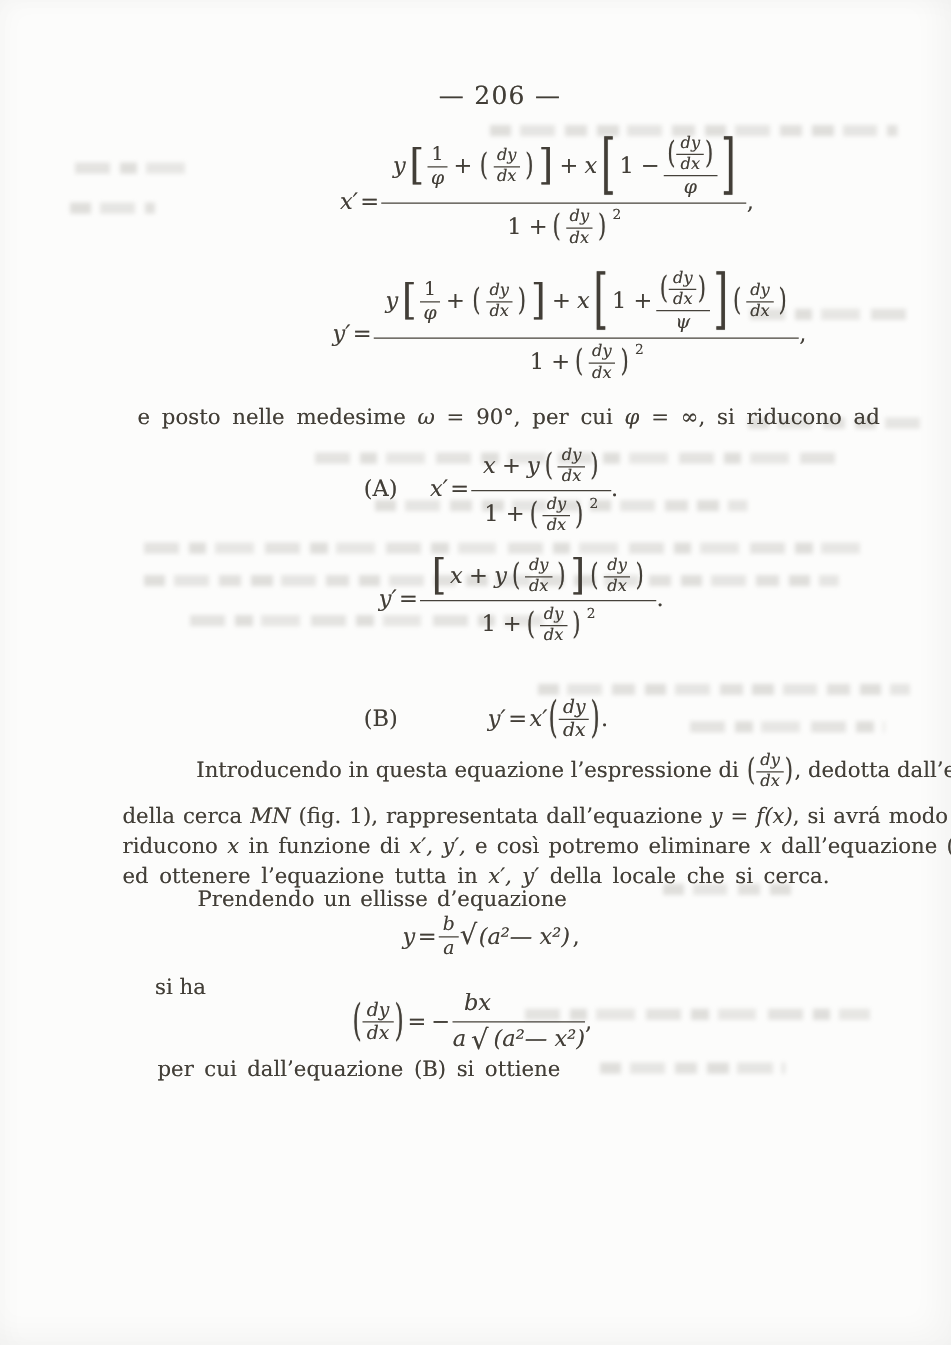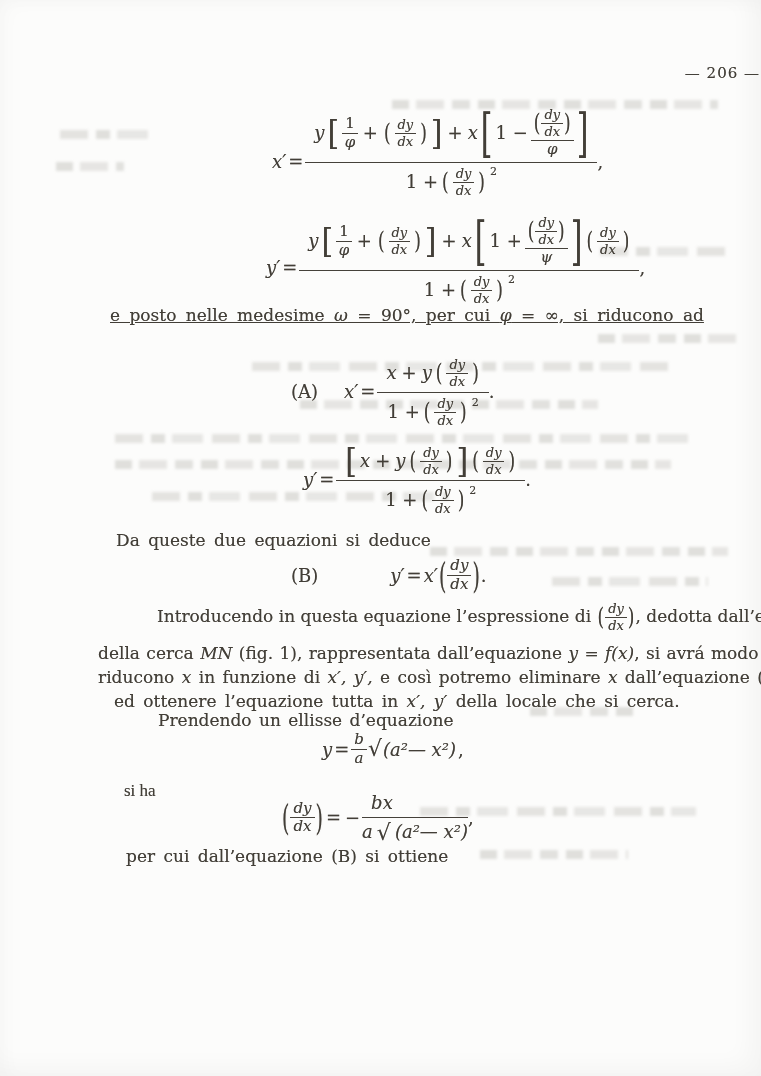--- a/index.html
+++ b/index.html
@@ -30,47 +30,47 @@
   .sqb{display:inline-block;font-style:normal;line-height:1;vertical-align:middle;font-weight:400;}
   .h1{font-size:30px;transform:scaleY(1.12);}
   .h2{font-size:30px;transform:scaleY(1.75);}
   .sup2{font-style:normal;font-size:11px;position:relative;top:-10px;margin-left:1px;}
   .rad{font-style:normal;font-size:22px;line-height:1;margin:0 1px;}
   .side{position:relative;}
   .d10{top:10px;} .d8{top:8px;}
   .gapA{margin-right:26px;} .gapB{margin-right:72px;}
   .opsp{margin:0 2px;font-style:normal;}
   
-  .pn{position:absolute;top:64px;left:40px;width:720px;text-align:right;font-size:15px;
+  .pn{position:absolute;top:64px;left:40px;width:720px;text-align:center;font-size:20px;
       letter-spacing:1px;z-index:2;text-shadow:0 0 0.5px rgba(62,58,50,0.55);}
   
   .bl{position:absolute;height:9px;opacity:.5;filter:blur(1.6px);z-index:1;
       background-image:repeating-linear-gradient(90deg,
         rgba(138,135,126,.50) 0 17px, rgba(138,135,126,0) 17px 24px,
         rgba(138,135,126,.38) 24px 52px, rgba(138,135,126,0) 52px 60px,
         rgba(138,135,126,.46) 60px 78px, rgba(138,135,126,0) 78px 86px);}
   .bl.alt{background-image:repeating-linear-gradient(90deg,
         rgba(138,135,126,.42) 0 28px, rgba(138,135,126,0) 28px 36px,
         rgba(138,135,126,.50) 36px 50px, rgba(138,135,126,0) 50px 57px,
         rgba(138,135,126,.36) 57px 88px, rgba(138,135,126,0) 88px 97px);}
   
   #eq1{left:272px;top:106px;}
   #eq2{left:266px;top:214px;}
-  #posto{left:110px;top:304px;word-spacing:4px;text-decoration:underline;}
+  #posto{left:110px;top:323px;word-spacing:4px;}
   #eqA{left:291px;top:356px;}
   #eqA2{left:303px;top:444px;}
   #deduce{left:116px;top:529px;word-spacing:3px;}
   #eqB{left:291px;top:558px;}
   #intro{left:157px;top:602px;}
   #para2{left:98px;top:642px;word-spacing:1px;}
   #para3{left:98px;top:666px;word-spacing:2px;}
-  #para4{left:114px;top:690px;word-spacing:3px;}
+  #para4{left:98px;top:690px;word-spacing:3px;}
   #prendendo{left:158px;top:709px;word-spacing:2px;text-align:right;}
   #eqEll{left:322px;top:732px;}
-  #siha{left:124px;top:779px;font-family:Liberation Serif, serif;}
+  #siha{left:124px;top:779px;}
   #eqD{left:281px;top:792px;}
   #percui{left:126px;top:845px;word-spacing:3px;}
 </style>
 </head>
 <body>
 
 <div class="page">
 
   <div class="bl" style="top:100px;left:392px;width:326px;"></div>
   <div class="bl alt" style="top:130px;left:60px;width:88px;"></div>
@@ -260,21 +260,20 @@
             <span class="fn it">dy</span>
             <span class="fd it">dx</span>
           </span>
           <span class="par">)</span>
           <sup class="sup2">2</sup>
       </span>
     </span>
     <span class="up">.</span>
   </div>
 
-  <div class="txt" id="deduce">Da queste due equazioni si deduce</div>
 
   <div class="eqrow" id="eqB">
     <span class="up gapB">(B)</span>
     <span class="it">y′</span>
       <span class="opsp">=</span>
       <span class="it">x′</span>
     <span class="par big">(</span>
       <span class="f mf">
         <span class="fn it">dy</span>
         <span class="fd it">dx</span>

